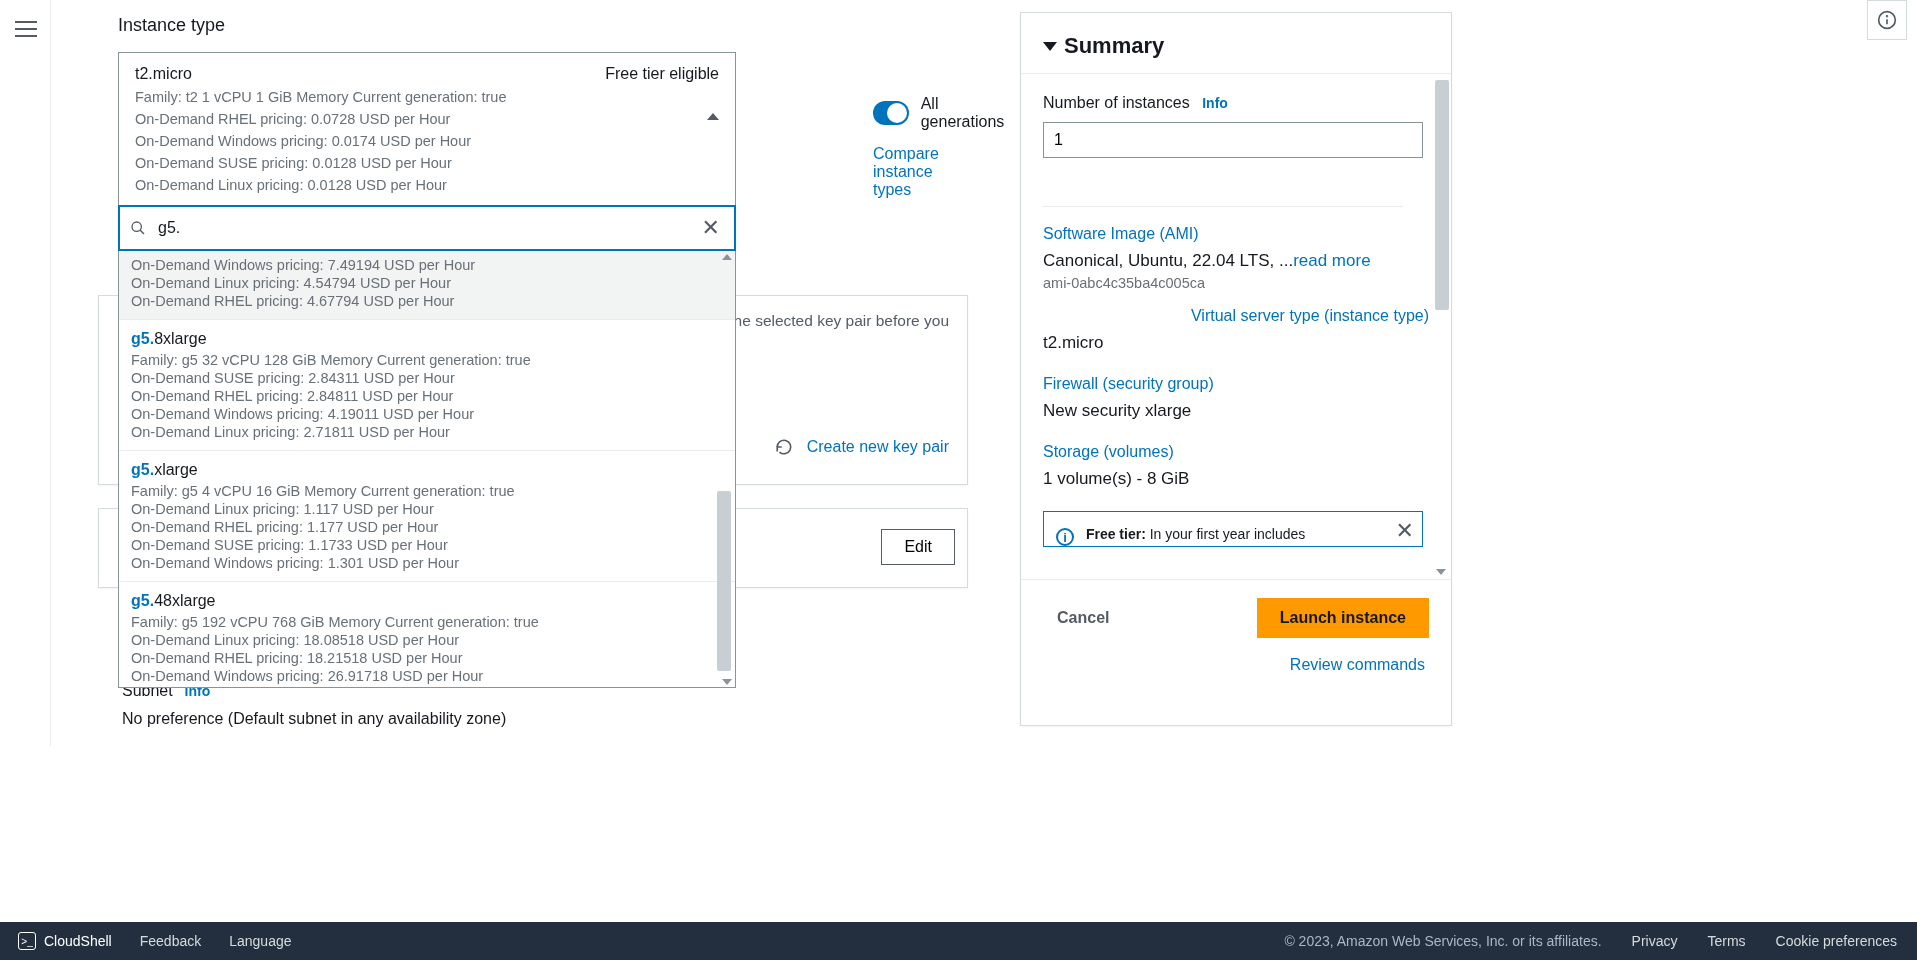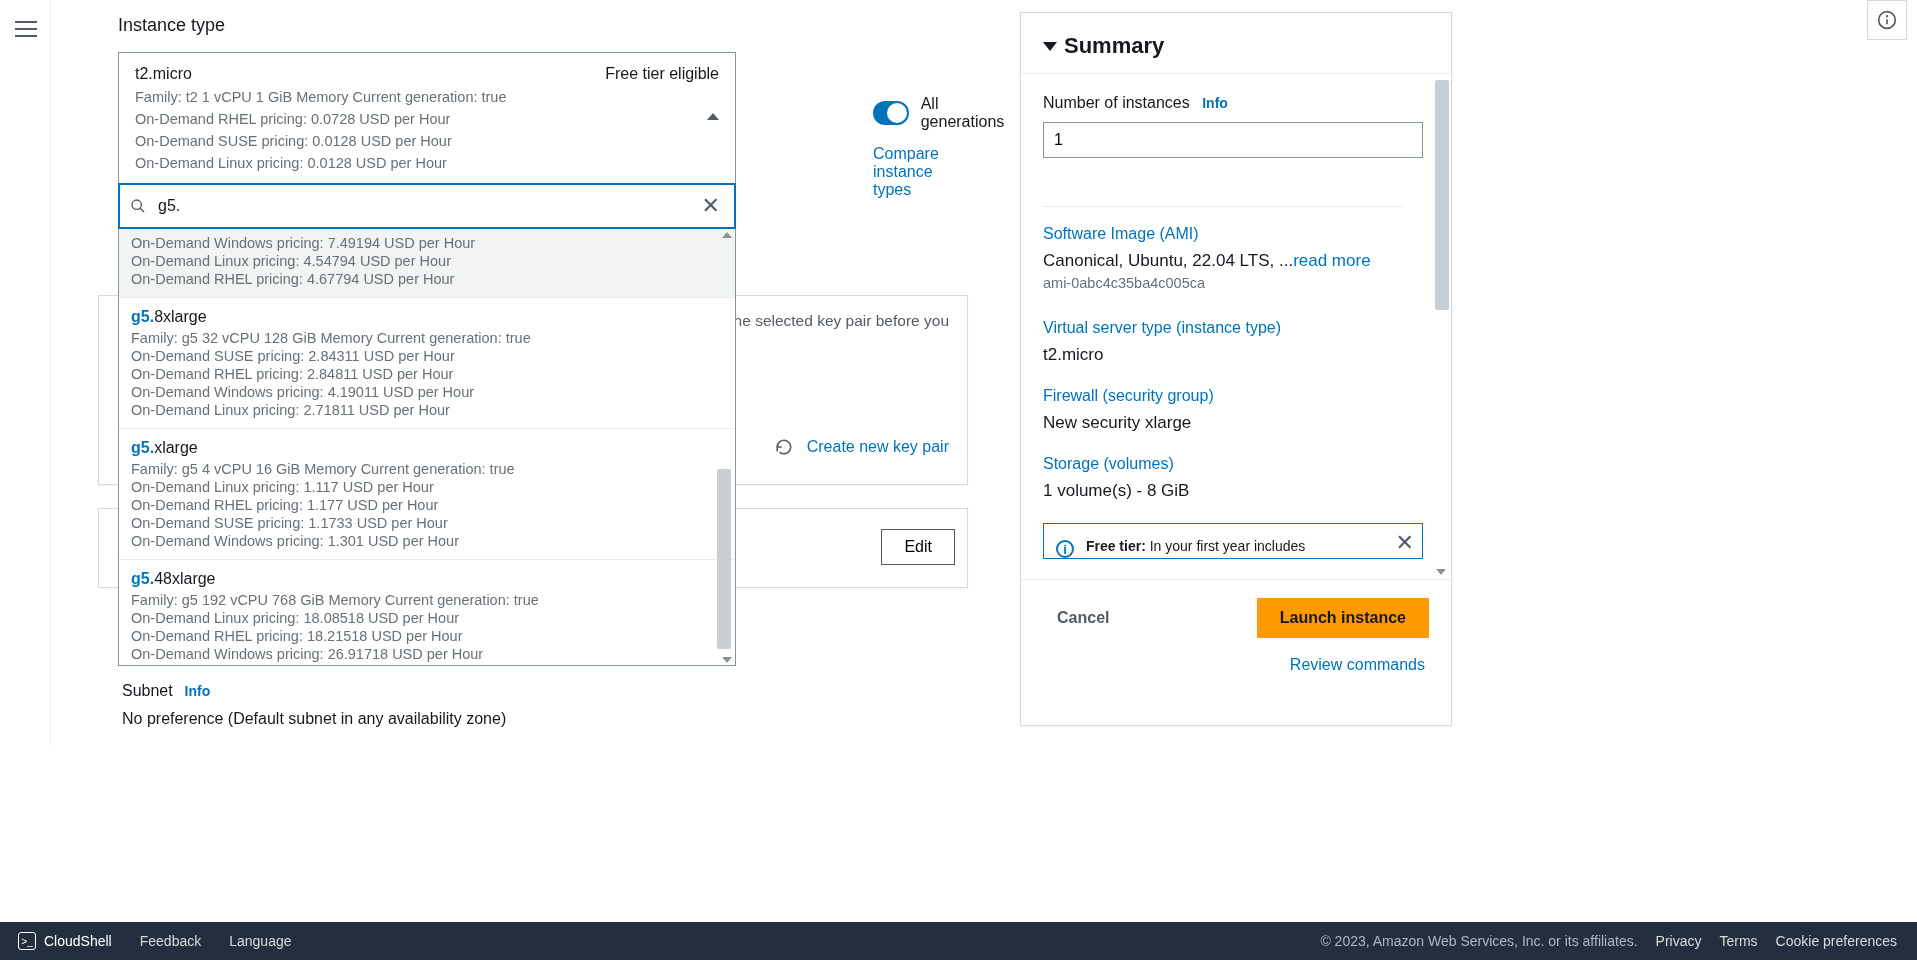--- a/index.html
+++ b/index.html
@@ -186,21 +186,21 @@
   
   .footer-bar {
     position: absolute; bottom: 0; left: 0; width: 1917px; height: 38px;
     background: #232f3e; color: #d5dbdb; display: flex; align-items: center;
     font-size: 14px;
   }
   .footer-left { display: flex; align-items: center; gap: 28px; padding-left: 18px; }
   .cloudshell { display: flex; align-items: center; gap: 8px; color: #fff; cursor: pointer; }
   .cs-icon { width: 18px; height: 18px; border: 1.8px solid #fff; border-radius: 3px; display: inline-flex; align-items: center; justify-content: center; font-size: 10px; }
   .footer-link { color: #d5dbdb; cursor: pointer; }
-  .footer-right { margin-left: auto; display: flex; align-items: center; gap: 18px; padding-right: 20px; }
+  .footer-right { margin-left: auto; display: flex; align-items: center; gap: 30px; padding-right: 20px; }
   .copyright { color: #aab7c4; }
 </style>
 </head>
 <body>
 
 <div class="right-info-strip">
   <svg class="info-circle-svg" viewBox="0 0 24 24">
       <circle cx="12" cy="12" r="10"></circle>
       <line x1="12" y1="11" x2="12" y2="17"></line>
       <circle cx="12" cy="7.5" r="0.5" fill="#545b64"></circle>
@@ -234,20 +234,21 @@
   <div class="instance-type-card">
     <div class="section-title">Instance type</div>
 
     <div class="selected-instance-box">
       <div class="sel-top-row">
         <span class="sel-name">t2.micro</span>
         <span class="free-tier">Free tier eligible</span>
       </div>
       <div class="meta-line">Family: t2    1 vCPU    1 GiB Memory    Current generation: true</div>
       <div class="meta-line">On-Demand RHEL pricing: 0.0728 USD per Hour</div>
+      <div class="meta-line">On-Demand Windows pricing: 0.0174 USD per Hour</div>
       <div class="meta-line">On-Demand SUSE pricing: 0.0128 USD per Hour</div>
       <div class="meta-line">On-Demand Linux pricing: 0.0128 USD per Hour</div>
       <div class="triangle-up"></div>
     </div>
 
     <div class="dropdown-search-row">
       <svg class="search" viewBox="0 0 24 24">
           <circle cx="10" cy="10" r="7"></circle>
           <line x1="21" y1="21" x2="15" y2="15"></line>
         </svg>
@@ -327,21 +328,21 @@
     <input class="num-input" type="text" value="1" style="">
 
     <div class="sum-divider"></div>
 
     <div class="sum-link-label">Software Image (AMI)</div>
     <div class="sum-value">
       <span>Canonical, Ubuntu, 22.04 LTS, ...</span><span class="readmore">read more</span>
     </div>
     <div class="sum-sub">ami-0abc4c35ba4c005ca</div>
 
-    <div class="sum-link-label" style="margin-top:28px;">Virtual server type (instance type)</div>
+    <div class="sum-link-label" style="margin-top:16px;text-align:right;">Virtual server type (instance type)</div>
     <div class="sum-value">t2.micro</div>
 
     <div class="sum-link-label" style="margin-top:22px;">Firewall (security group)</div>
     <div class="sum-value">New security xlarge</div>
 
     <div class="sum-link-label" style="margin-top:22px;">Storage (volumes)</div>
     <div class="sum-value">1 volume(s) - 8 GiB</div>
 
     <div class="free-tier-box">
       <span class="ic">i</span>

